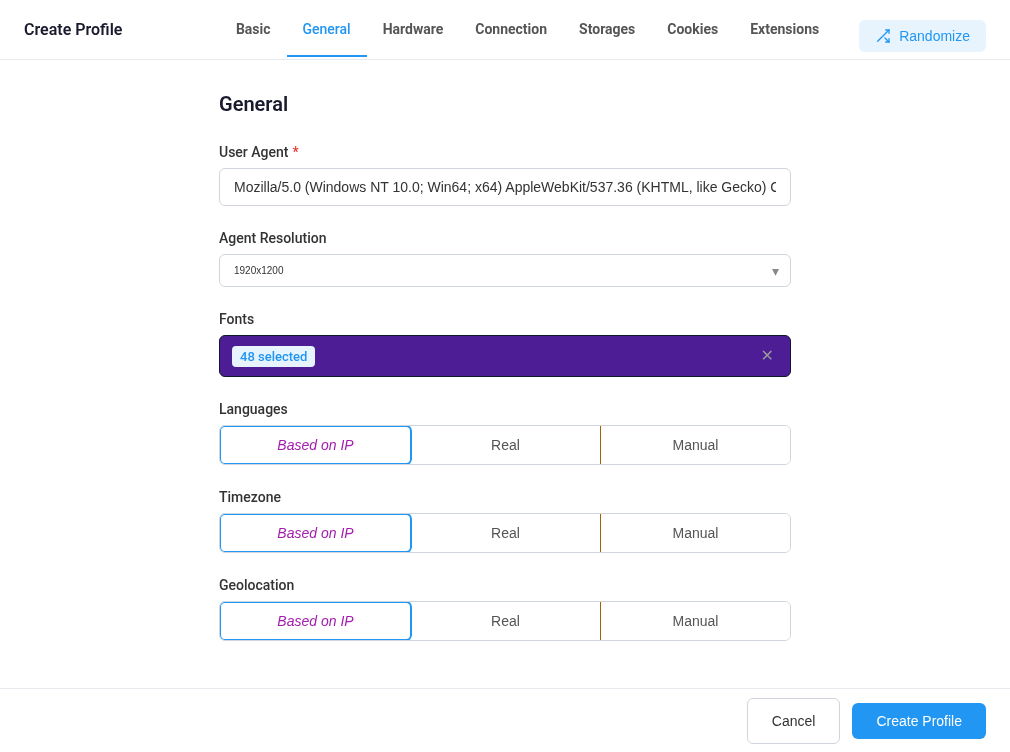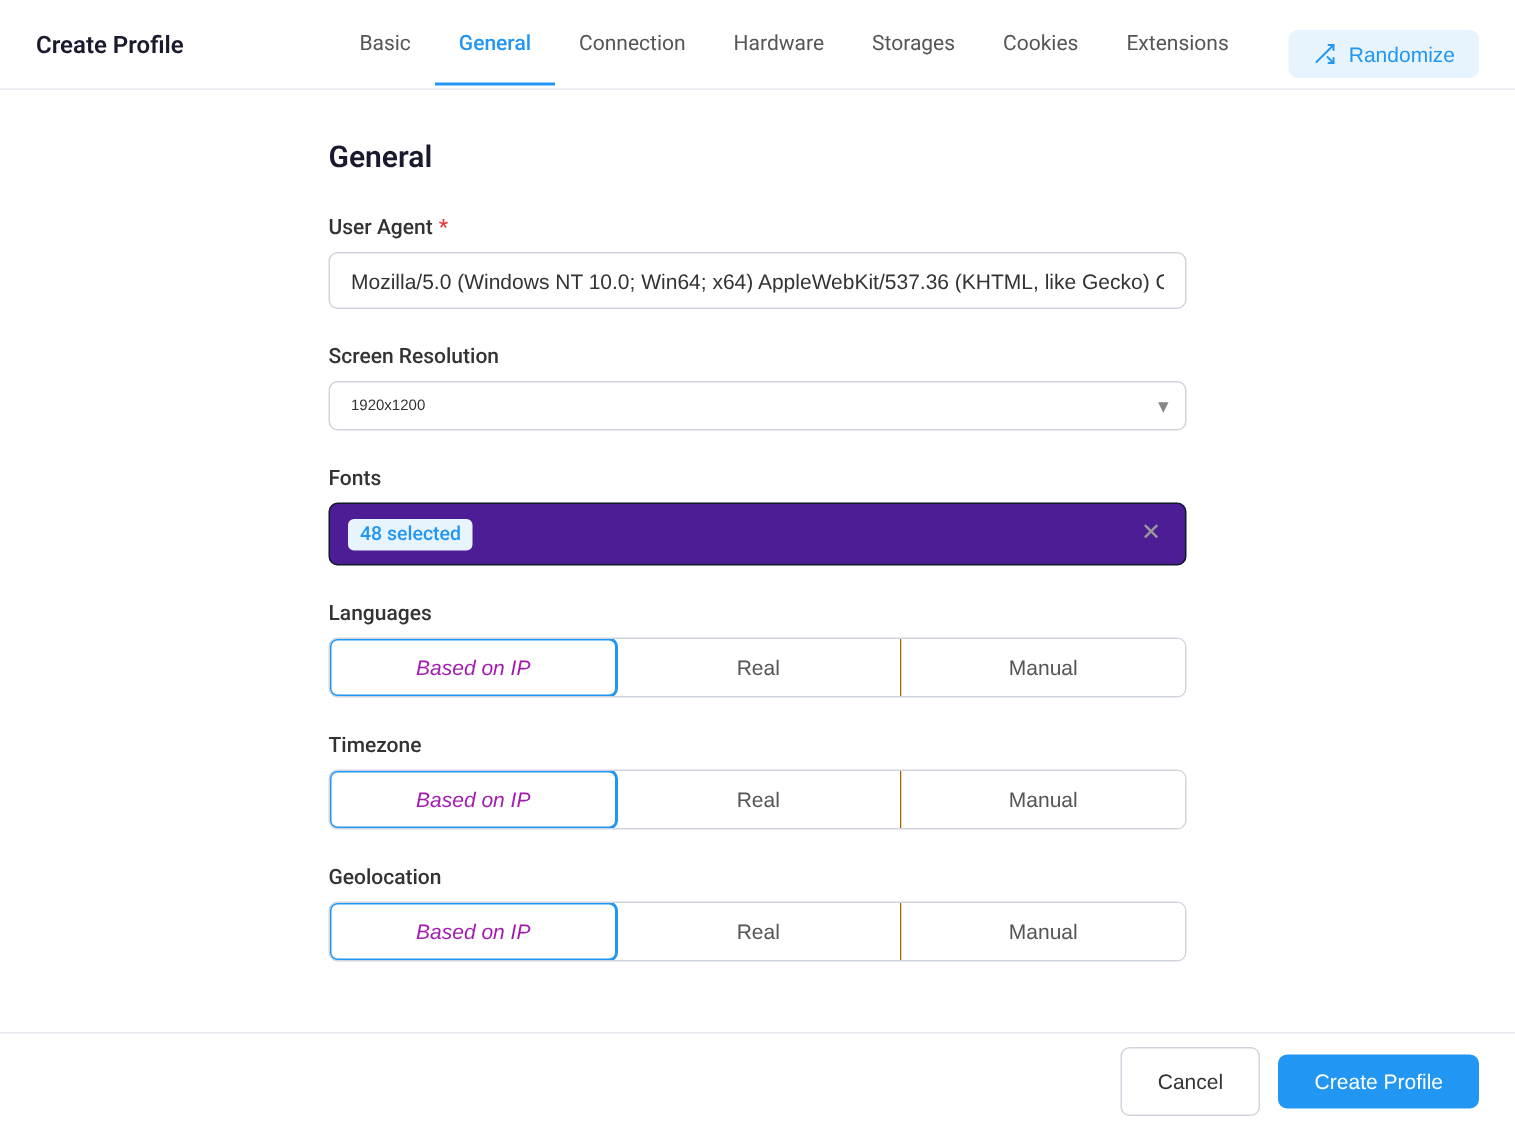--- a/index.html
+++ b/index.html
@@ -36,20 +36,21 @@
       margin-right: 24px;
     }
     .nav-tab {
       padding: 18px 16px;
       font-size: 14px;
       color: #555;
       cursor: pointer;
       text-decoration: none;
       position: relative;
       border-bottom: 2px solid transparent;
+      font-weight: bold;
     }
     .nav-tab.active {
       color: #2196f3;
       border-bottom: 2px solid #2196f3;
       font-weight: 500;
     }
     .randomize-btn {
       display: flex;
       align-items: center;
       gap: 8px;
@@ -238,22 +239,22 @@
   </style>
 </head>
 <body>
 
 <div class="top-bar">
   <span class="app-title">Create Profile</span>
 
   <nav class="nav-tabs">
     <a class="nav-tab">Basic</a>
     <a class="nav-tab active">General</a>
+    <a class="nav-tab">Hardware</a>
     <a class="nav-tab">Connection</a>
-    <a class="nav-tab">Hardware</a>
     <a class="nav-tab">Storages</a>
     <a class="nav-tab">Cookies</a>
     <a class="nav-tab">Extensions</a>
   </nav>
 
   <button class="randomize-btn">
     <svg class="shuffle-icon" viewBox="0 0 24 24" fill="none" stroke="#2196f3" stroke-width="2" stroke-linecap="round" stroke-linejoin="round">
       <polyline points="16 3 21 3 21 8"></polyline>
       <line x1="4" y1="20" x2="21" y2="3"></line>
       <polyline points="21 16 21 21 16 21"></polyline>
@@ -270,21 +271,21 @@
 
     <div class="form-group">
       <div class="form-label">
         <span>User Agent</span>
         <span class="required-star">*</span>
       </div>
       <input type="text" class="text-input" value="Mozilla/5.0 (Windows NT 10.0; Win64; x64) AppleWebKit/537.36 (KHTML, like Gecko) C" placeholder="User agent string" style="">
     </div>
 
     <div class="form-group">
-      <div class="form-label">Screen Resolution</div>
+      <div class="form-label">Agent Resolution</div>
       <div class="select-wrapper">
         <select class="select-input">
           <option>1920x1200</option>
           <option>1920x1080</option>
           <option>1440x900</option>
           <option>1366x768</option>
           <option>2560x1440</option>
         </select>
         <span class="select-chevron">▾</span>
       </div>

